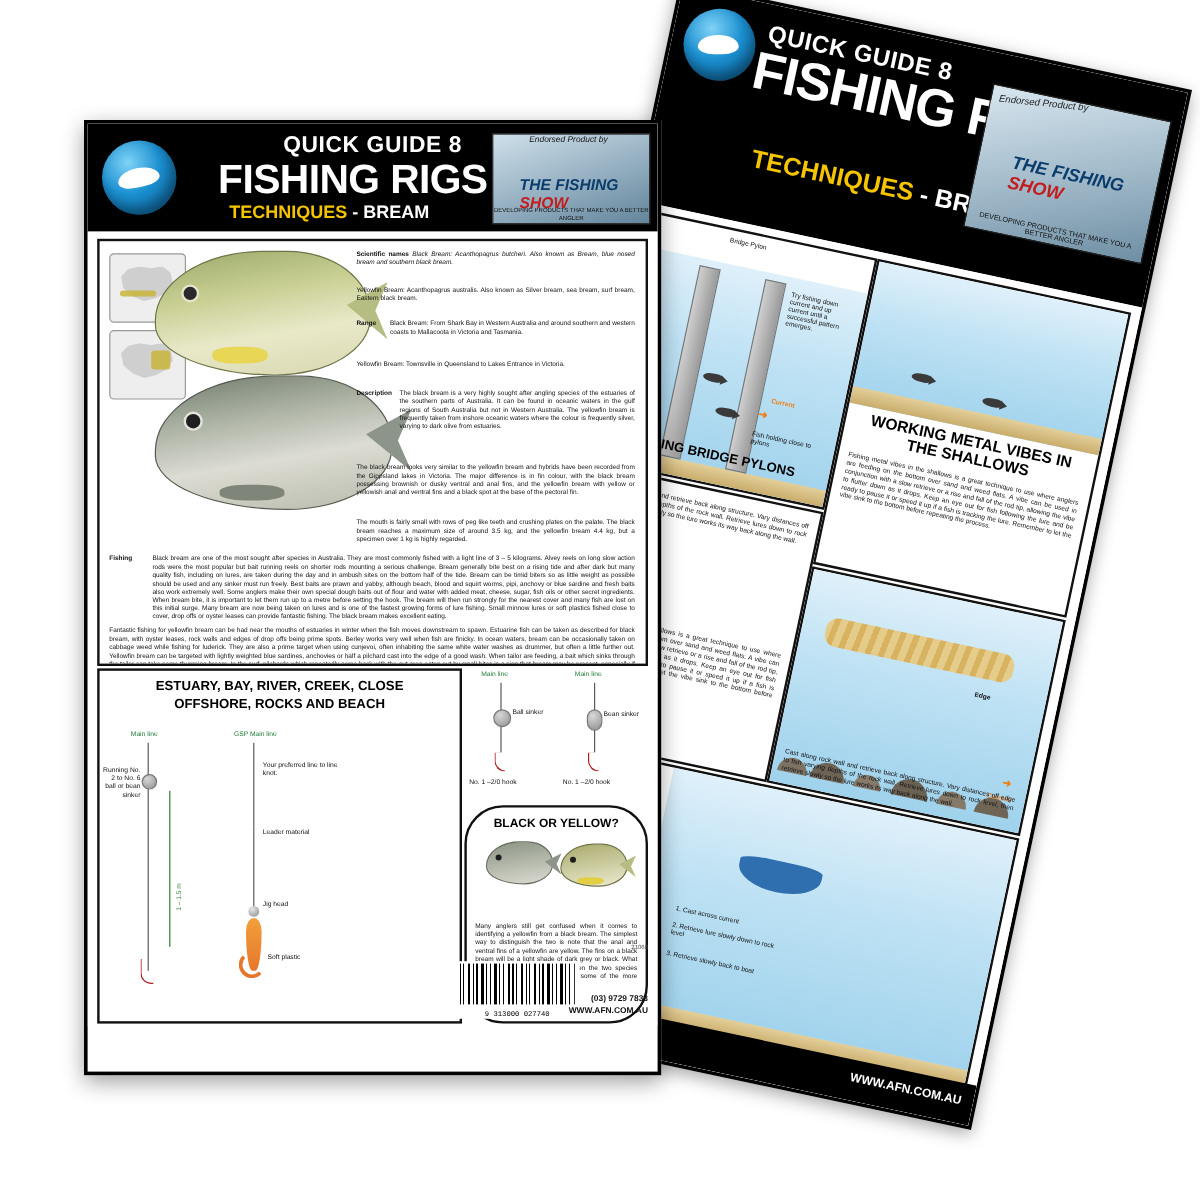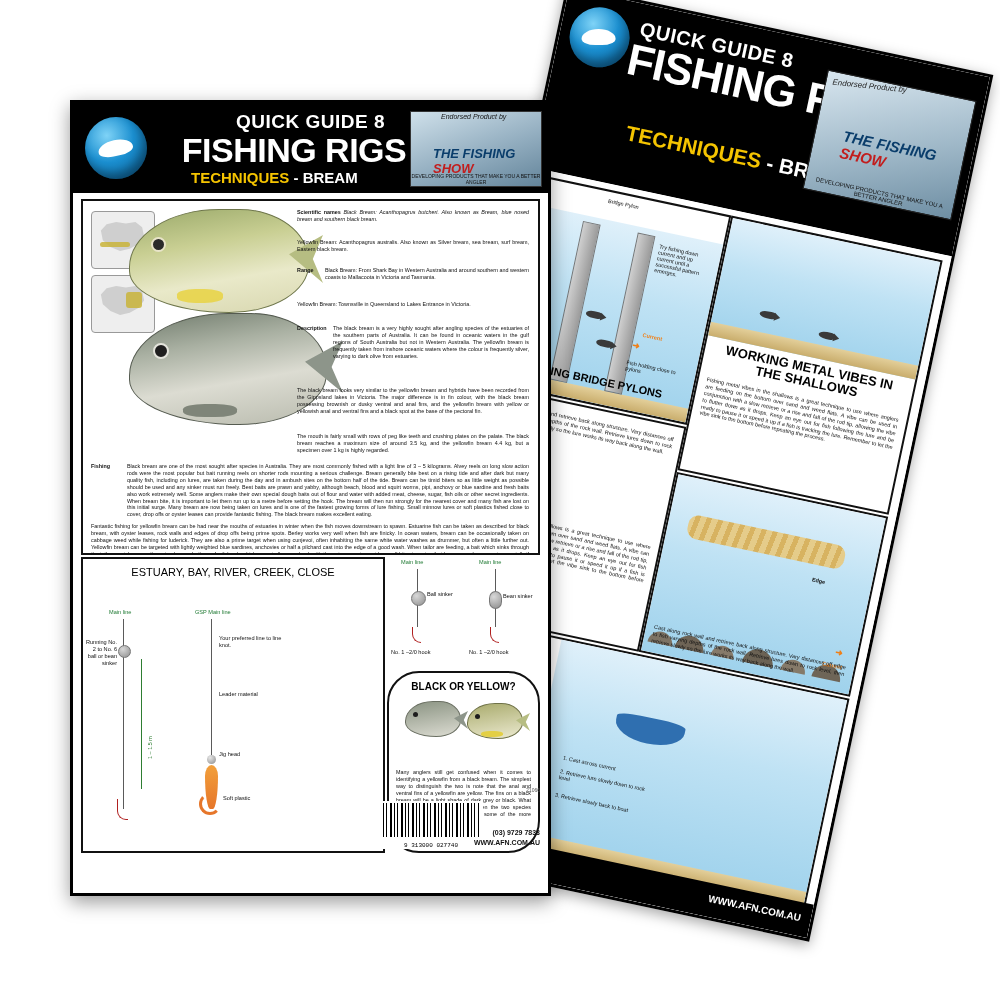--- a/index.html
+++ b/index.html
@@ -143,21 +143,21 @@
   .map .hl{position:absolute;background:#c9b43a;opacity:.85;}
   .fishimg{position:absolute;}
   .fishbody{
     position:absolute;inset:0;border-radius:52% 40% 46% 58%/58% 52% 48% 42%;
   }
   .bio-text{position:absolute;font-size:5.4px;line-height:1.28;color:#111;text-align:justify;}
   .bio-text b{font-weight:bold;}
   .bio-text i{font-style:italic;}
 
   #rig-panel{left:8px;top:364px;width:300px;height:292px;}
-  .rig-h{font-size:11px;font-weight:normal;text-align:center;line-height:1.25;margin-top:7px;}
+  .rig-h{font-size:11px;font-weight:bold;text-align:center;line-height:1.25;margin-top:7px;}
   .rigline{position:absolute;width:1px;background:#5a5a5a;}
   .hook{position:absolute;width:10px;height:20px;border:1.6px solid #b02020;border-top:none;border-right:none;border-radius:0 0 0 9px;}
   .hook.sm{width:8px;height:15px;}
   .dimline{position:absolute;width:1px;background:#2e7d32;}
   .dimtxt{position:absolute;font-size:5.5px;color:#2e7d32;transform:rotate(-90deg);transform-origin:left top;white-space:nowrap;}
   .rig-lbl{position:absolute;font-size:5.6px;color:#111;line-height:1.25;}
   .sinker{position:absolute;border-radius:50%;background:radial-gradient(circle at 35% 30%,#d8d8d8,#8e8e8e);border:1px solid #777;}
   .jighead{position:absolute;width:9px;height:9px;border-radius:50%;background:radial-gradient(circle at 35% 30%,#e6e6e6,#8a8a8a);}
   .plastic{
     position:absolute;width:13px;height:44px;
@@ -324,20 +324,21 @@
         <div class="bio-text" style="left:214px;top:186px;width:232px;">The black bream looks very similar to the yellowfin bream and hybrids have been recorded from the Gippsland lakes in Victoria. The major difference is in fin colour, with the black bream possessing brownish or dusky ventral and anal fins, and the yellowfin bream with yellow or yellowish anal and ventral fins and a black spot at the base of the pectoral fin.</div>
         <div class="bio-text" style="left:214px;top:232px;width:232px;">The mouth is fairly small with rows of peg like teeth and crushing plates on the palate. The black bream reaches a maximum size of around 3.5 kg, and the yellowfin bream 4.4 kg, but a specimen over 1 kg is highly regarded.</div>
 
         <div class="bio-text" style="left:8px;top:262px;width:56px;text-align:left;"><b>Fishing</b></div>
         <div class="bio-text" style="left:44px;top:262px;width:402px;">Black bream are one of the most sought after species in Australia. They are most commonly fished with a light line of 3 – 5 kilograms. Alvey reels on long slow action rods were the most popular but bait running reels on shorter rods mounting a serious challenge. Bream generally bite best on a rising tide and after dark but many quality fish, including on lures, are taken during the day and in ambush sites on the bottom half of the tide. Bream can be timid biters so as little weight as possible should be used and any sinker must run freely. Best baits are prawn and yabby, although beach, blood and squirt worms, pipi, anchovy or blue sardine and fresh baits also work extremely well. Some anglers make their own special dough baits out of flour and water with added meat, cheese, sugar, fish oils or other secret ingredients. When bream bite, it is important to let them run up to a metre before setting the hook. The bream will then run strongly for the nearest cover and many fish are lost on this initial surge. Many bream are now being taken on lures and is one of the fastest growing forms of lure fishing. Small minnow lures or soft plastics fished close to cover, drop offs or oyster leases can provide fantastic fishing. The black bream makes excellent eating.</div>
         <div class="bio-text" style="left:8px;top:322px;width:438px;">Fantastic fishing for yellowfin bream can be had near the mouths of estuaries in winter when the fish moves downstream to spawn. Estuarine fish can be taken as described for black bream, with oyster leases, rock walls and edges of drop offs being prime spots. Berley works very well when fish are finicky. In ocean waters, bream can be occasionally taken on cabbage weed while fishing for luderick. They are also a prime target when using cunjevoi, often inhabiting the same white water washes as drummer, but often a little further out. Yellowfin bream can be targeted with lightly weighted blue sardines, anchovies or half a pilchard cast into the edge of a good wash. When tailor are feeding, a bait which sinks through the tailor can take some thumping bream. In the surf, pilchards which repeatedly come back with the gut area eaten out by small bites is a sign that bream may be present, especially if fishing the edges of gutters. A half a pilchard rigged on smaller hooks, a pipi or beach worm bait can take these fish. Yellowfin bream are excellent eating although fish taken on weed can have an iodine taint.</div>
       </div>
 
       <div class="panel" id="rig-panel">
         <div class="rig-h">ESTUARY, BAY, RIVER, CREEK, CLOSE</div>
+        <div class="rig-h" style="margin-top:1px;">OFFSHORE, ROCKS AND BEACH</div>
 
         <div class="rig-lbl" style="left:26px;top:50px;color:#1f7a33;">Main line</div>
         <div class="rigline" style="left:40px;top:60px;height:190px;"></div>
         <div class="sinker" style="left:35px;top:86px;width:11px;height:11px;"></div>
         <div class="rig-lbl" style="left:2px;top:80px;width:32px;text-align:right;">Running No. 2 to No. 6 ball or bean sinker</div>
         <div class="dimline" style="left:58px;top:100px;height:130px;"></div>
         <div class="dimtxt" style="left:64px;top:200px;">1 – 1.5 m</div>
         <div class="hook" style="left:34px;top:240px;"></div>
 
         <div class="rig-lbl" style="left:112px;top:50px;color:#1f7a33;">GSP Main line</div>

